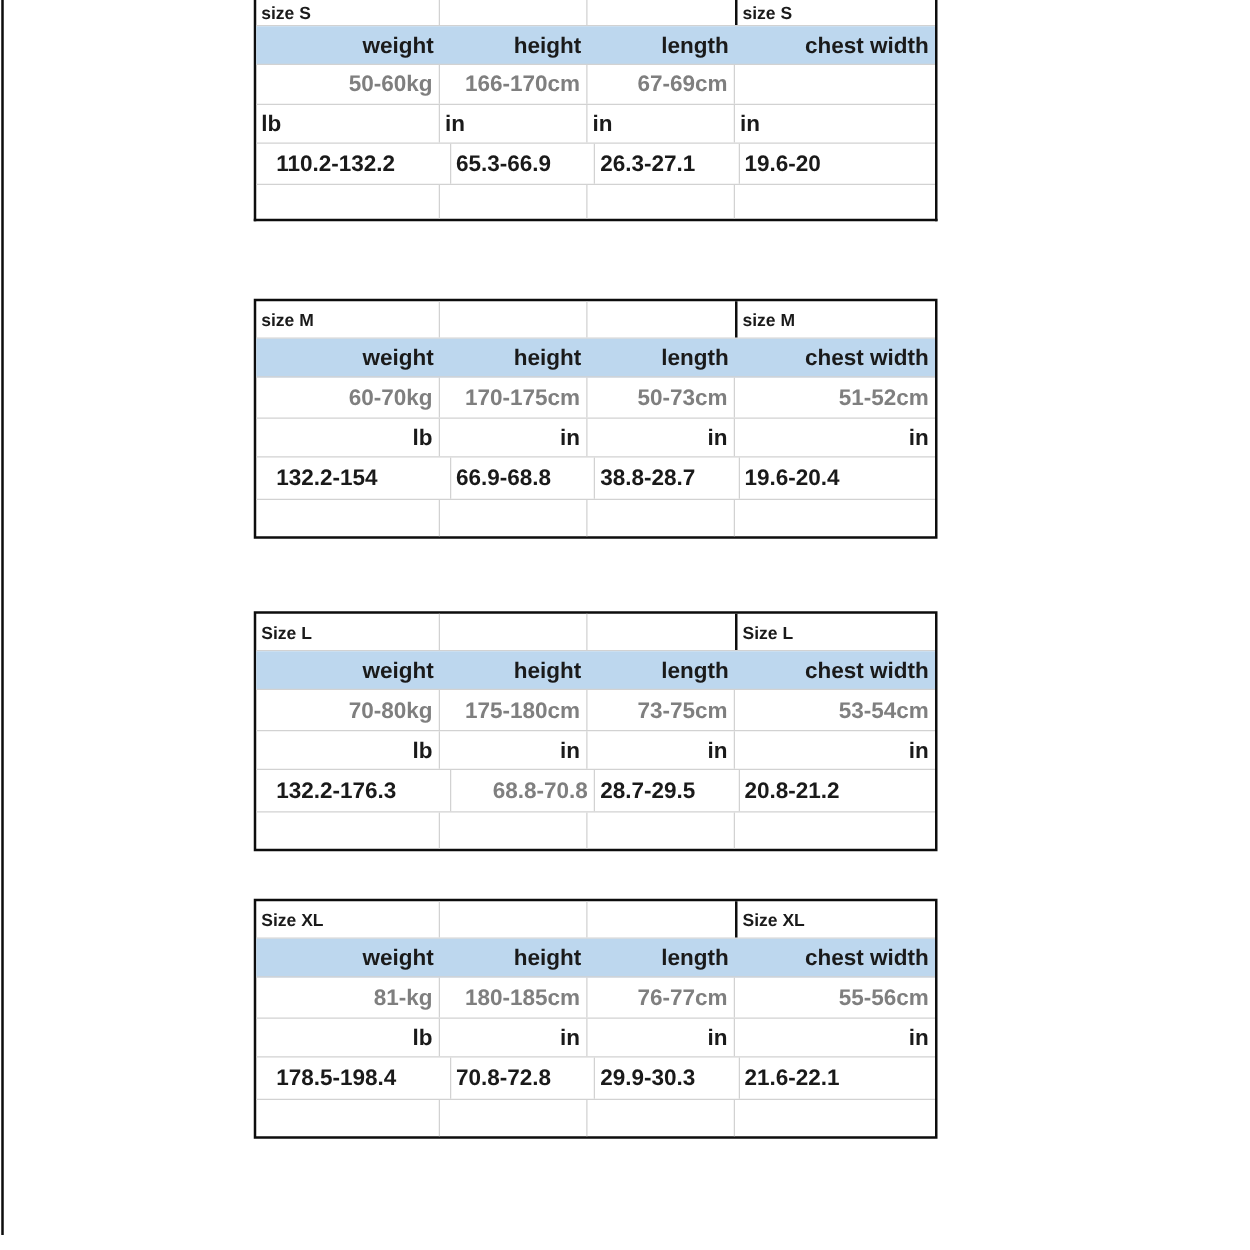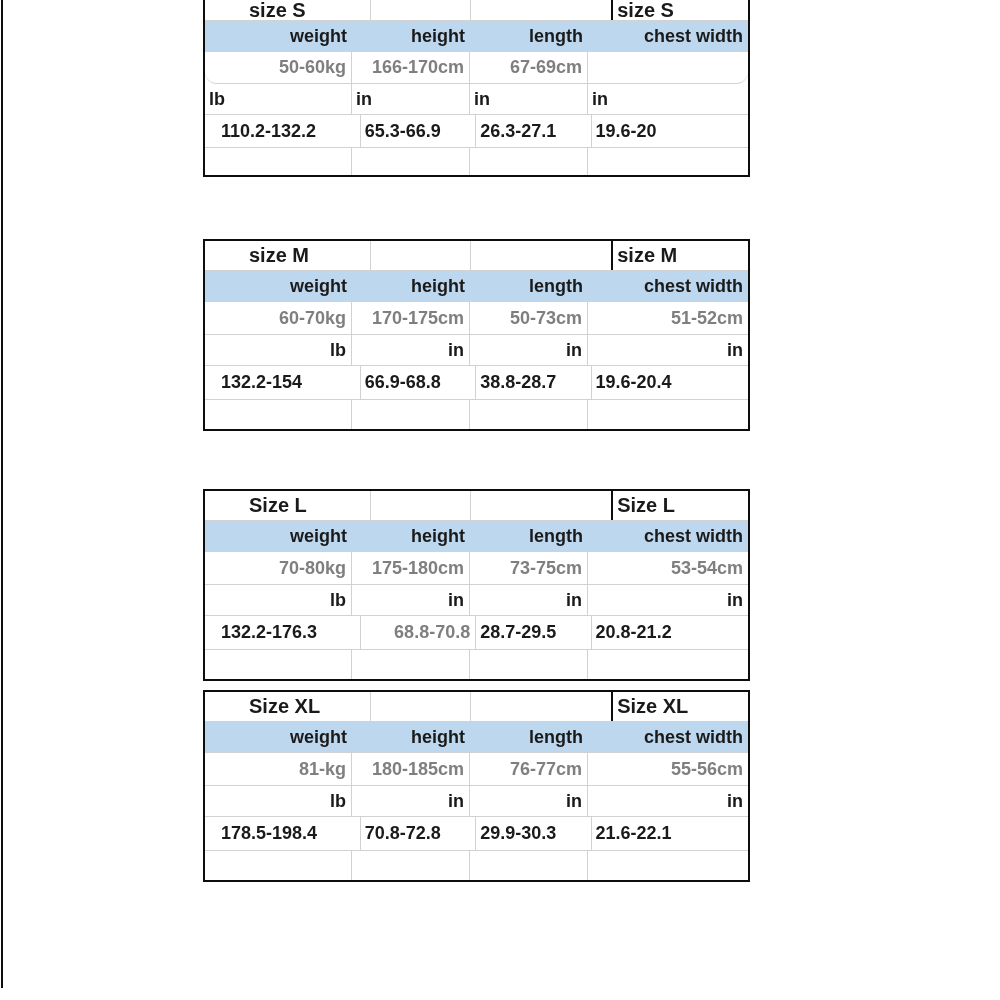--- a/index.html
+++ b/index.html
@@ -41,29 +41,29 @@
   .c4{width:160px;border-right:none;}
   
   .row-label{height:29px;}
   .row-header{height:30px;background:var(--header_fill);}
   .row-metric{height:32px;}
   .row-units{height:30px;}
   .row-imperial{height:33px;padding-left:12px;}
   .row-empty{height:29px;}
   
   .t-cut .row-label{height:20px;}
-  .t-cut .row-metric{height:31px;border-radius:12px;}
+  .t-cut .row-metric{height:31px;}
   .t-cut .row-imperial{height:32px;}
   .t-cut .row-empty{height:27px;}
   .row-header .cell{border-right:none;}
   .row-label .c3{border-right:none;}
   .blacksep{border-left:2px solid var(--outline);}
   .left{justify-content:flex-start;padding-left:4px;}
   .right{justify-content:flex-end;padding-right:5px;}
-  .label{font-size:20px;margin-left:40px;}
+  .label{font-size:14px;}
   .muted{color:var(--muted);}
 </style>
 </head>
 <body>
 
 <div class="page-rule"></div>
 
 <div class="size-table t-cut" style="top:0">
   <div class="row row-label">
     <div class="cell c1 left label">size S</div>
@@ -173,21 +173,21 @@
     <div class="cell c4 left">20.8-21.2</div>
   </div>
   <div class="row row-empty">
     <div class="cell c1"></div>
     <div class="cell c2"></div>
     <div class="cell c3"></div>
     <div class="cell c4"></div>
   </div>
 </div>
 
-<div class="size-table" style="top:690px">
+<div class="size-table" style="top:719px">
   <div class="row row-label">
     <div class="cell c1 left label">Size XL</div>
     <div class="cell c2"></div>
     <div class="cell c3"></div>
     <div class="cell c4 left label blacksep">Size XL</div>
   </div>
   <div class="row row-header">
     <div class="cell c1 right">weight</div>
     <div class="cell c2 right">height</div>
     <div class="cell c3 right">length</div>

